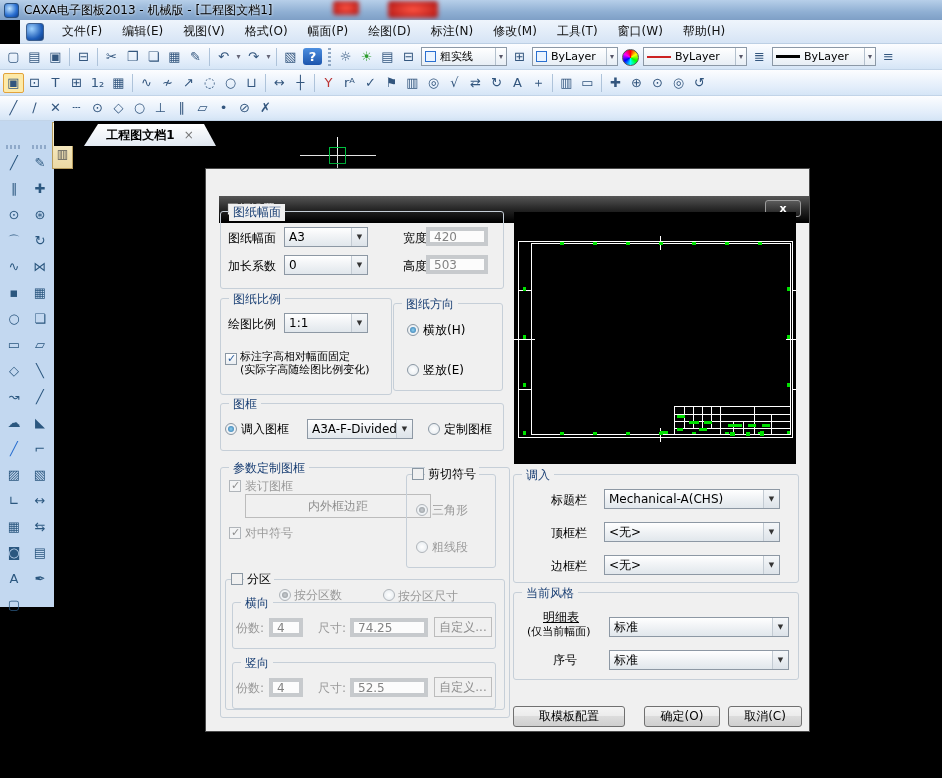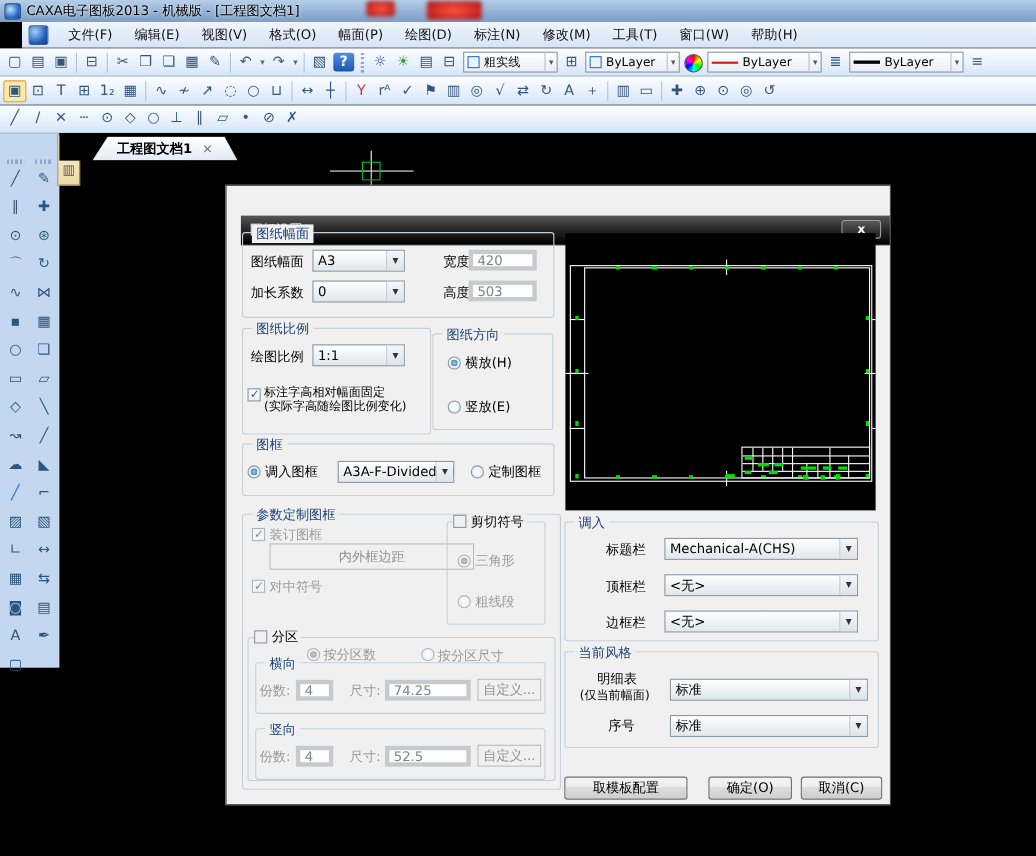--- a/index.html
+++ b/index.html
@@ -465,21 +465,21 @@
       <span class="cval">&lt;无&gt;</span>
     </div>
   <span class="lbl" style="left:345px;top:390px;">边框栏</span>
   <div class="combo" style="left:398px;top:386px;width:176px;">
       <span class="cval">&lt;无&gt;</span>
     </div>
 
   <div class="grp" style="left:307px;top:423px;width:284px;height:86px;">
     <span class="grp-cap">当前风格</span>
   </div>
-  <span class="lbl" style="left:337px;top:441px;">明细表</span>
+  <span class="lbl" style="left:337px;top:441px;text-decoration:underline;">明细表</span>
   <span class="lbl small" style="left:321px;top:456px;">(仅当前幅面)</span>
   <div class="combo" style="left:403px;top:448px;width:180px;">
       <span class="cval">标准</span>
     </div>
   <span class="lbl" style="left:347px;top:484px;">序号</span>
   <div class="combo" style="left:403px;top:481px;width:180px;">
       <span class="cval">标准</span>
     </div>
 
   <div class="btn" style="left:307px;top:537px;width:112px;height:21px;">取模板配置</div>

